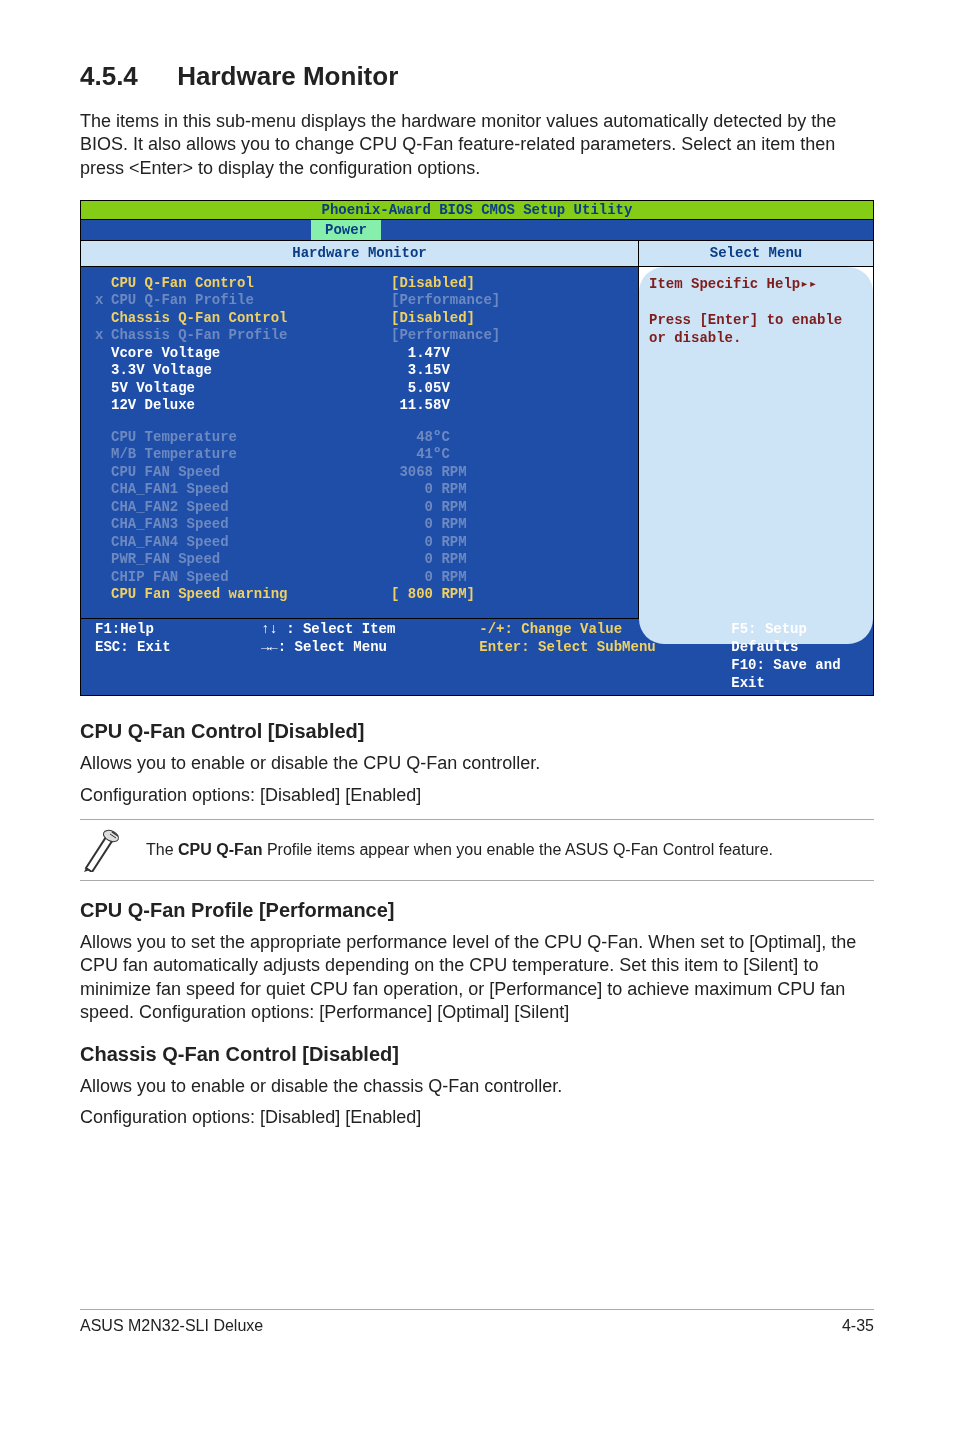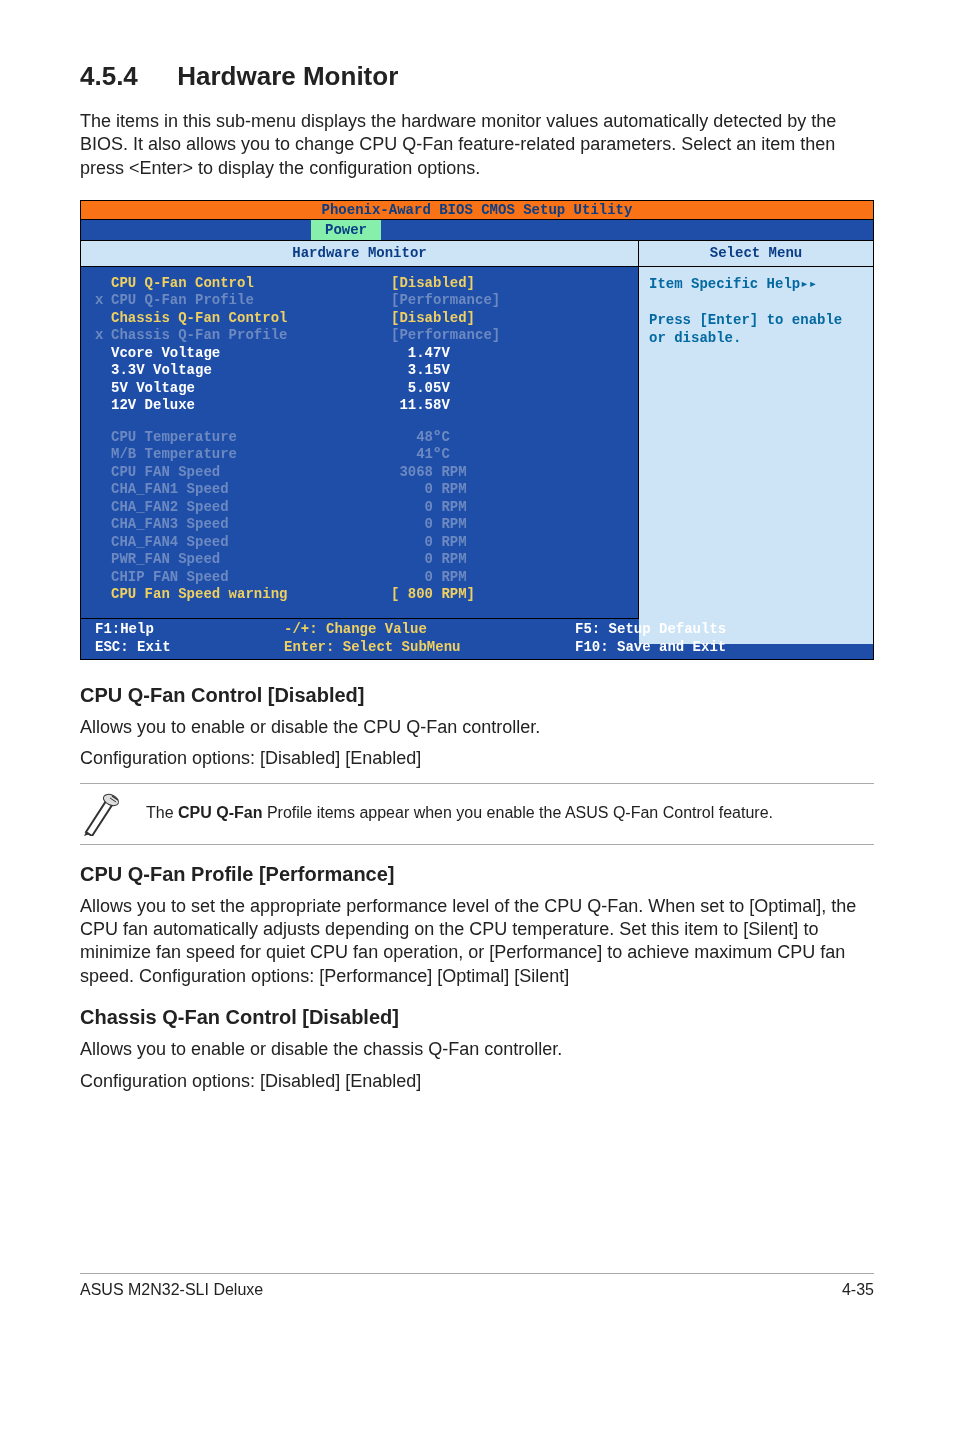--- a/index.html
+++ b/index.html
@@ -15,29 +15,29 @@
     h1 .num { display: inline-block; width: 90px; }
     .intro { margin-bottom: 20px; }
     
     .bios {
       border: 1px solid #000;
       font-family: "Courier New", monospace;
       font-size: 14px;
       font-weight: bold;
       margin-bottom: 22px;
     }
-    .bios-title { background: #f97316; color: #0a3d85; text-align: center; padding: 0; border-bottom: 1px solid #000; }
+    .bios-title { background: #84cc16; color: #0a3d85; text-align: center; padding: 0; border-bottom: 1px solid #000; }
     .bios-tabbar { background: #1e4ea8; padding: 0 0 0 230px; }
     .bios-tab { background: #86efac; color: #0a3d85; display: inline-block; padding: 1px 14px; text-align: center; }
     .bios-mid { display: flex; }
     .bios-left { flex: 1; }
     .bios-right { width: 235px; border-left: 1px solid #000; }
     .hdr { background: #cde3f6; color: #0a3d85; padding: 3px 0; text-align: center; border-bottom: 1px solid #000; border-top: 1px solid #000;}
     .body-l { background: #1e4ea8; color: #fff; padding: 8px 0 14px; }
-    .body-r { background: #cde3f6; color: #0369a1; padding: 8px 10px; height: 100%; }
+    .body-r { background: #cde3f6; color: #7f1d1d; padding: 8px 10px; height: 100%; border-radius: 25px; }
     .row { display: flex; padding: 0 0 0 30px; line-height: 1.25; white-space: pre; }
     .row.x { padding-left: 14px; }
     .xmark { width: 16px; display:inline-block; color: #6d89c1;}
     .label { width: 280px; }
     .val { }
     .yellow { color: #f0d060; }
     .dim { color: #6d89c1; }
     .dim .label, .dim .val, .dim .xmark { color: #6d89c1; }
     .body-r b { font-weight: bold; }
     .arrows { font-family: inherit; }
@@ -106,20 +106,24 @@
           <b>Press </b><span>[Enter]</span><span> to </span><b>enable or disable.</b>
         </div>
       </div>
     </div>
   </div>
   <div class="bios-footer">
     <div class="fcol1">
       <div>F1:Help</div>
       <div>ESC: Exit</div>
     </div>
+    <div class="fcol2">
+      <div>↑↓ : Select Item</div>
+      <div>→←: Select Menu</div>
+    </div>
     <div class="fcol3 cyan">
       <div>-/+: Change Value</div>
       <div>Enter: Select SubMenu</div>
     </div>
     <div class="fcol4">
       <div>F5: Setup Defaults</div>
       <div>F10: Save and Exit</div>
     </div>
   </div>
 </div>

